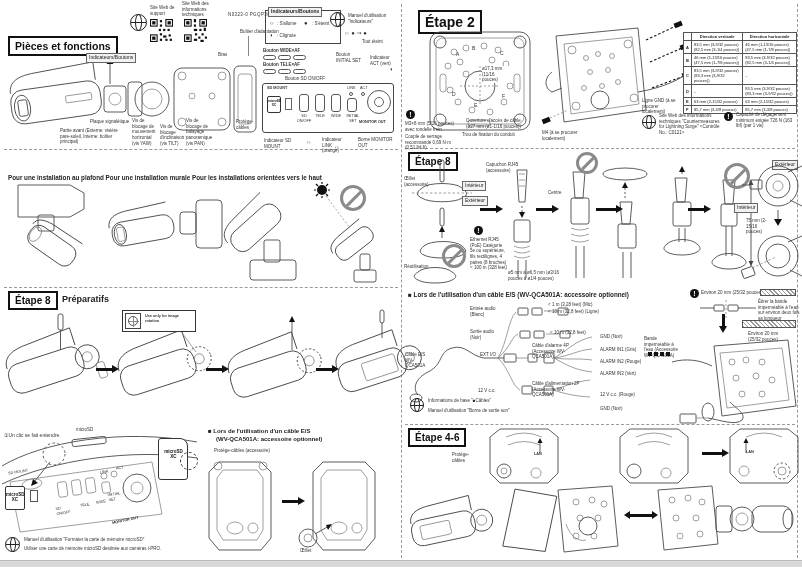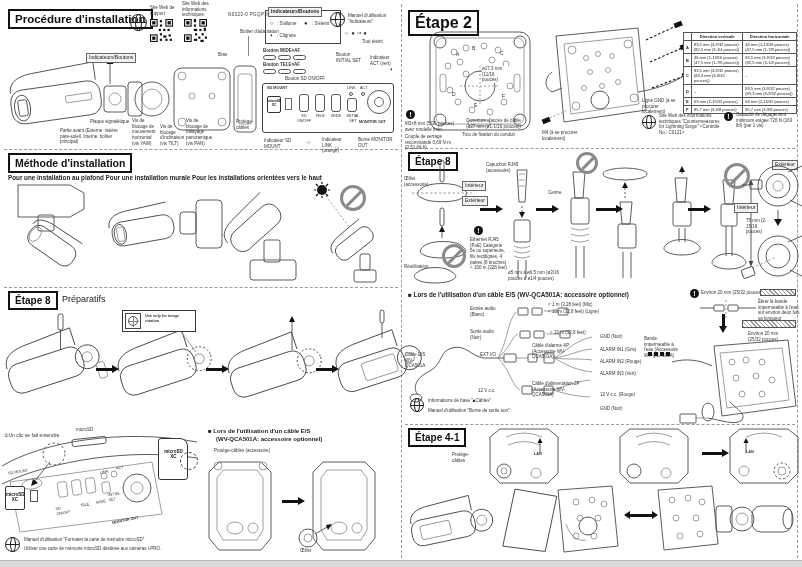--- a/index.html
+++ b/index.html
@@ -46,21 +46,20 @@
 <div class="page">
 
   <div class="dashv" style="left:401px; top:4px; height:554px;"></div>
   <div class="dashv" style="left:797px; top:4px; height:554px;"></div>
   <div class="dashh" style="left:4px; top:149px; width:394px;"></div>
   <div class="dashh" style="left:4px; top:287px; width:394px;"></div>
   <div class="dashh" style="left:405px; top:148px; width:390px;"></div>
   <div class="dashh" style="left:405px; top:424px; width:390px;"></div>
   <div class="botbar"></div>
 
-  <div class="titlebox" style="left:8px; top:9px; font-size:11.5px;">Procédure d'installation</div>
   <div class="globe" style="left:130px; top:14px; width:17px; height:17px;"></div>
 
   <div class="lbl" style="left:150px; top:5px; width:30px;">Site Web de support</div>
   <svg style="left:150px; top:19px;" width="23" height="23" viewBox="0 0 21 21">
     <g fill="#111">
         <rect x="0" y="0" width="7" height="7"></rect>
         <rect x="14" y="0" width="7" height="7"></rect>
         <rect x="0" y="14" width="7" height="7"></rect>
     <rect x="9" y="1" width="2" height="2"></rect>
         <rect x="9" y="5" width="2" height="2"></rect>
@@ -127,20 +126,21 @@
     <div class="lbl" style="left:38px; top:9px; font-size:6px;">●</div>
     <div class="lbl" style="left:46px; top:10px;">: S'éteint</div>
     <div class="lbl" style="left:3px; top:21px; font-size:6px;">◑</div>
     <div class="lbl" style="left:11px; top:22px;">: Clignote</div>
   </div>
   <div class="globe" style="left:330px; top:12px; width:15px; height:15px;"></div>
   <div class="lbl" style="left:348px; top:13px; width:42px;">Manuel d'utilisation "Indicateurs"</div>
   <div class="lbl" style="left:344px; top:30px; font-size:6px;">☼ ● ⇒ ●</div>
   <div class="lbl" style="left:362px; top:39px;">Tout éteint</div>
 
+  <div class="titlebox" style="left:8px; top:36px; font-size:10.5px;">Pièces et fonctions</div>
 
   <svg style="left:6px; top:56px;" width="252" height="88" viewBox="0 0 252 88">
 
     <g transform="rotate(-8 60 45)">
       <path class="sk" d="M6,30 C6,18 16,14 30,13 L92,10 L92,28"></path>
       <rect class="sk" x="5" y="28" width="90" height="34" rx="12"></rect>
       <ellipse class="sk" cx="16" cy="46" rx="8" ry="13"></ellipse>
       <rect class="sk" x="12" y="38" width="9" height="16" rx="2"></rect>
       <rect class="sk2" x="60" y="40" width="26" height="7" rx="1"></rect>
     </g>
@@ -209,21 +209,20 @@
     <div class="abs" style="left:104px; top:6px; width:24px; height:24px; border:1.2px solid #555; border-radius:50%;"></div>
     <div class="abs" style="left:111px; top:13px; width:10px; height:10px; border:1px solid #666; border-radius:50%;"></div>
     <div class="tiny" style="left:96px; top:36px; width:34px; font-weight:bold;">MONITOR OUT</div>
   </div>
   <div class="lbl" style="left:264px; top:138px; width:40px;">Indicateur SD MOUNT</div>
   <div class="lbl" style="left:306px; top:139px; font-size:6px;">☼</div>
   <div class="lbl" style="left:322px; top:137px; width:28px;">Indicateur LINK (orange)</div>
   <div class="lbl" style="left:334px; top:144px; font-size:6px;">☼</div>
   <div class="lbl" style="left:358px; top:137px; width:36px;">Borne MONITOR OUT</div>
 
-  <div class="titlebox" style="left:8px; top:153px; font-size:10.5px;">Méthode d'installation</div>
   <div class="lbl5" style="left:8px; top:174px; width:392px; font-weight:bold; font-size:6.3px;">Pour une installation au plafond Pour une installation murale Pour les installations orientées vers le haut</div>
 
   <svg style="left:10px; top:182px;" width="388" height="102" viewBox="0 0 388 102">
 
     <g>
       <path class="sk" d="M8,3 h52 l14,8 v16 l-14,8 h-52 l0,-32 z"></path>
       <rect class="sk" x="28" y="33" width="16" height="16" rx="2"></rect>
       <g transform="rotate(35 44 64)">
         <rect class="sk" x="16" y="54" width="52" height="22" rx="9"></rect>
         <path class="sk" d="M14,58 C14,50 22,48 30,47 L66,46"></path>
@@ -268,21 +267,21 @@
       <rect class="sk" x="54" y="72" width="10" height="16" rx="2"></rect>
       <g transform="rotate(-38 52 58)">
         <rect class="sk" x="26" y="50" width="42" height="17" rx="7"></rect>
         <path class="sk" d="M24,53 C24,46 30,44 38,43 L66,42"></path>
       </g>
     </g>
   </svg>
   <div class="prohibit" style="left:340px; top:185px; width:26px; height:26px;"></div>
 
   <div class="titlebox" style="left:8px; top:291px; font-size:10px;">Étape 8</div>
-  <div class="lbl5" style="left:62px; top:294px; font-size:9px; font-weight:normal;">Préparatifs</div>
+  <div class="lbl5" style="left:62px; top:294px; font-size:9px; font-weight:bold;">Préparatifs</div>
 
   <svg style="left:6px; top:308px;" width="392" height="112" viewBox="0 0 392 112">
     <g transform="rotate(-18 45 70)">
       <path class="sk" d="M6,48 C6,36 16,32 28,31 L78,28 L78,46"></path>
       <rect class="sk" x="5" y="46" width="76" height="30" rx="11"></rect>
       <circle class="sk" cx="86" cy="61" r="12"></circle>
         <circle class="sk2" cx="86" cy="61" r="5"></circle>
       <rect class="sk2" x="92" y="70" width="8" height="16" rx="2"></rect>
     </g>
     <g transform="translate(38,6)">
@@ -388,21 +387,21 @@
     <ellipse class="sk2" cx="134" cy="72" rx="8" ry="6"></ellipse>
       <circle class="sk2" cx="152" cy="72" r="5"></circle>
     <circle class="sk" cx="103" cy="82" r="9"></circle>
       <circle class="sk2" cx="103" cy="82" r="4"></circle>
     <line class="sk" x1="110" y1="78" x2="124" y2="70" stroke-width="1.1"></line>
       <path d="M127,68 l-6,1 l2,5 z" fill="#111"></path>
   </svg>
   <div class="arr" style="left:282px; top:500px; width:16px;"></div>
   <div class="lbl" style="left:300px; top:548px;">Œillet</div>
 
-  <div class="titlebox" style="left:408px; top:10px; font-size:16px;">Étape 2</div>
+  <div class="titlebox" style="left:418px; top:10px; font-size:14px;">Étape 2</div>
 
   <svg style="left:428px; top:30px;" width="108" height="104" viewBox="0 0 108 104">
     <rect class="sk" x="2" y="2" width="100" height="98" rx="10"></rect>
     <rect class="sk2" x="8" y="8" width="88" height="86" rx="7"></rect>
     <circle class="sk" cx="12" cy="12" r="6"></circle>
       <circle class="sk" cx="92" cy="12" r="6"></circle>
     <circle class="sk" cx="12" cy="90" r="6"></circle>
       <circle class="sk" cx="92" cy="90" r="6"></circle>
     <circle class="sk" cx="52" cy="56" r="15"></circle>
     <line class="sk2" x1="52" y1="36" x2="52" y2="76" stroke-dasharray="2 2"></line>
@@ -718,21 +717,21 @@
         <circle cx="70" cy="54" r="3"></circle>
         <circle cx="90" cy="54" r="3"></circle>
       </g>
     <path class="sk" d="M0,22 C14,18 28,20 40,26" stroke-width="1.3"></path>
     <path class="sk" d="M58,62 C66,70 74,74 70,80 C64,86 48,80 36,78" stroke-width="1.3"></path>
     <rect class="sk" x="8" y="74" width="16" height="9" rx="1"></rect>
       <line class="sk2" x1="24" y1="78" x2="36" y2="78"></line>
     <ellipse class="sk" cx="36" cy="72" rx="6" ry="9"></ellipse>
   </svg>
 
-  <div class="titlebox" style="left:408px; top:428px; font-size:10px;">Étape 4-1</div>
+  <div class="titlebox" style="left:408px; top:428px; font-size:10px;">Étape 4-6</div>
   <div class="lbl" style="left:452px; top:452px; width:30px;">Protège-câbles</div>
 
   <svg style="left:488px; top:425px;" width="310" height="64" viewBox="0 0 310 64">
     <g>
       <path class="sk" d="M12,4 h48 l10,8 v36 l-10,10 h-48 l-10,-10 v-36 z"></path>
       <path class="sk2" d="M18,12 q18,-8 36,0"></path>
         <path class="sk2" d="M20,20 q16,-7 32,0"></path>
       <circle class="sk" cx="16" cy="46" r="7"></circle>
         <circle class="sk2" cx="16" cy="46" r="3"></circle>
         <circle class="sk2" cx="48" cy="48" r="5"></circle>

